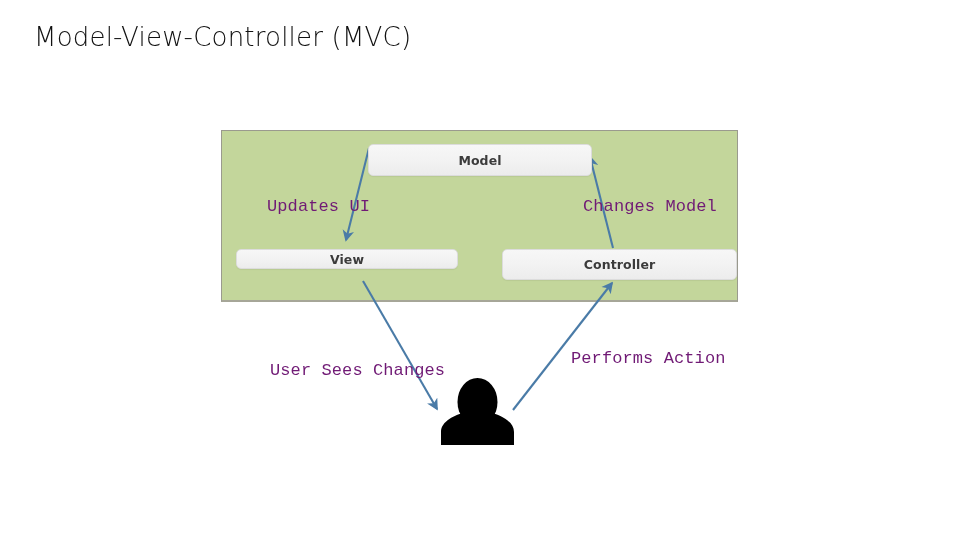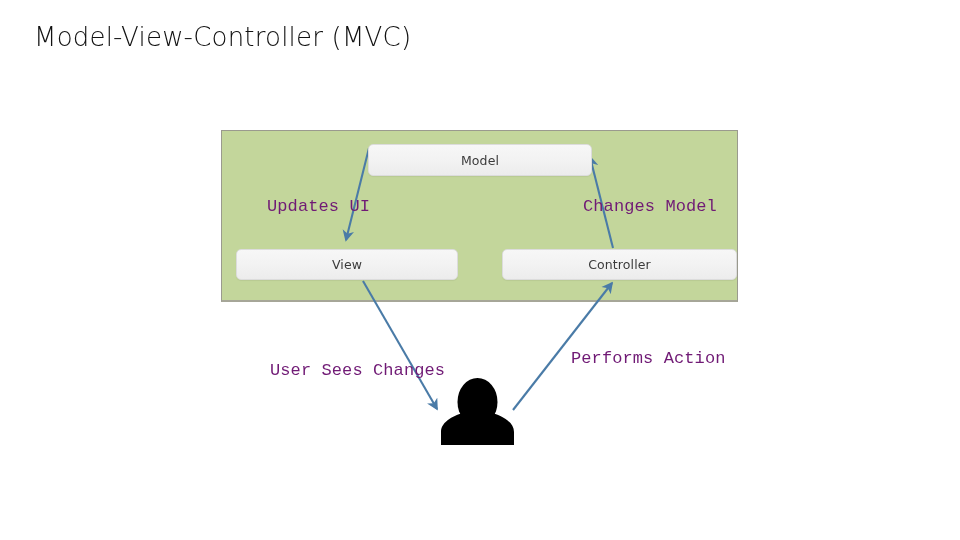--- a/index.html
+++ b/index.html
@@ -63,26 +63,26 @@
     border: 1px solid #dcdcdc;
     border-radius: 5px;
     display: flex;
     align-items: center;
     justify-content: center;
     box-shadow: 0 1px 1px rgba(0,0,0,0.06);
   }
   .comp-box span {
     font-family: "DejaVu Sans", sans-serif;
     font-size: 12.5px;
-    font-weight: 400;
+    font-weight: 700;
     color: #3b3b3b;
     letter-spacing: 0.1px;
   }
   #box-model      { left: 368px; top: 144px; width: 224px; height: 32px; }
-  #box-view       { left: 236px; top: 249px; width: 222px; height: 31px; }
+  #box-view       { left: 236px; top: 249px; width: 222px; height: 20px; }
   #box-controller { left: 502px; top: 249px; width: 235px; height: 31px; }
 
   
   .flow-label {
     position: absolute;
     font-family: Liberation Mono, monospace;
     font-size: 17px;
     color: #701a75;
     white-space: nowrap;
     letter-spacing: 0.1px;

